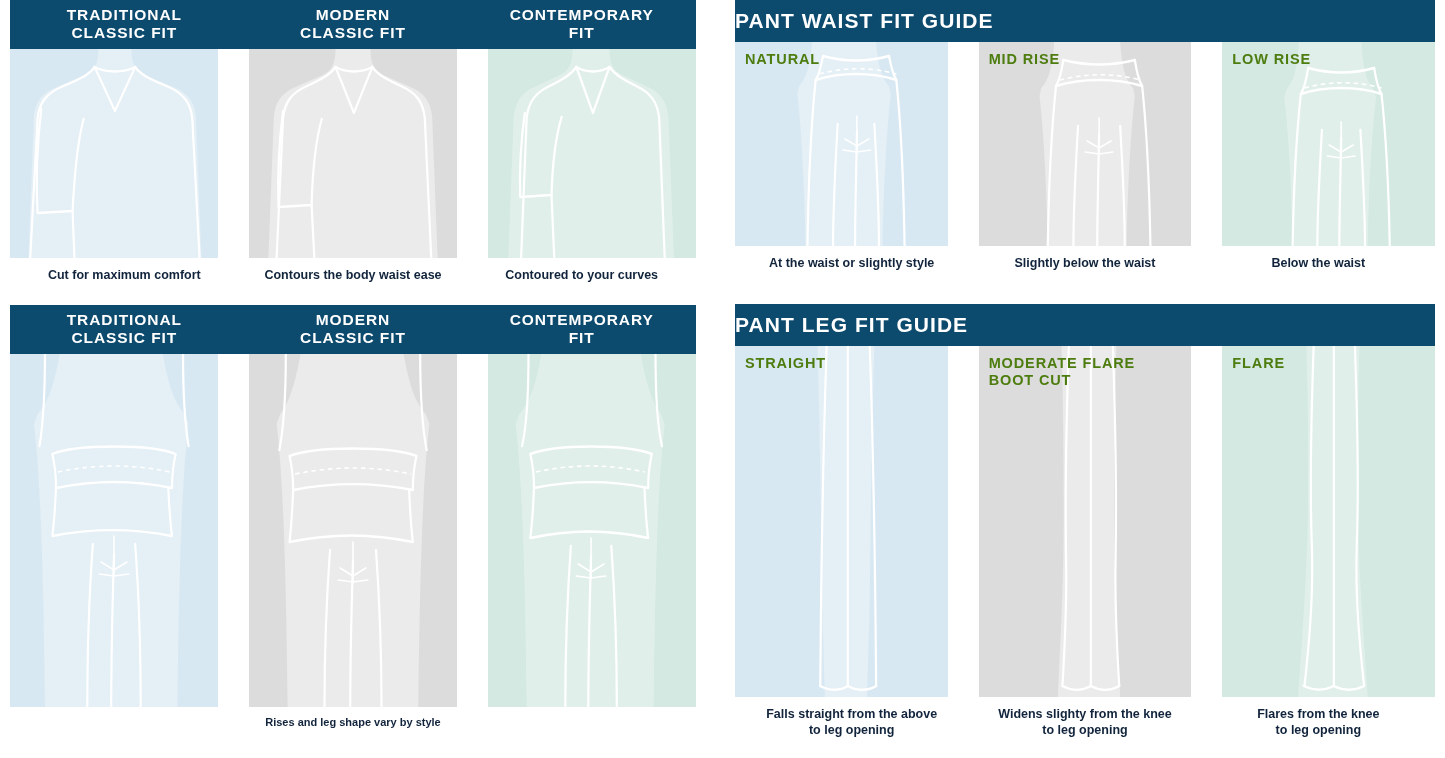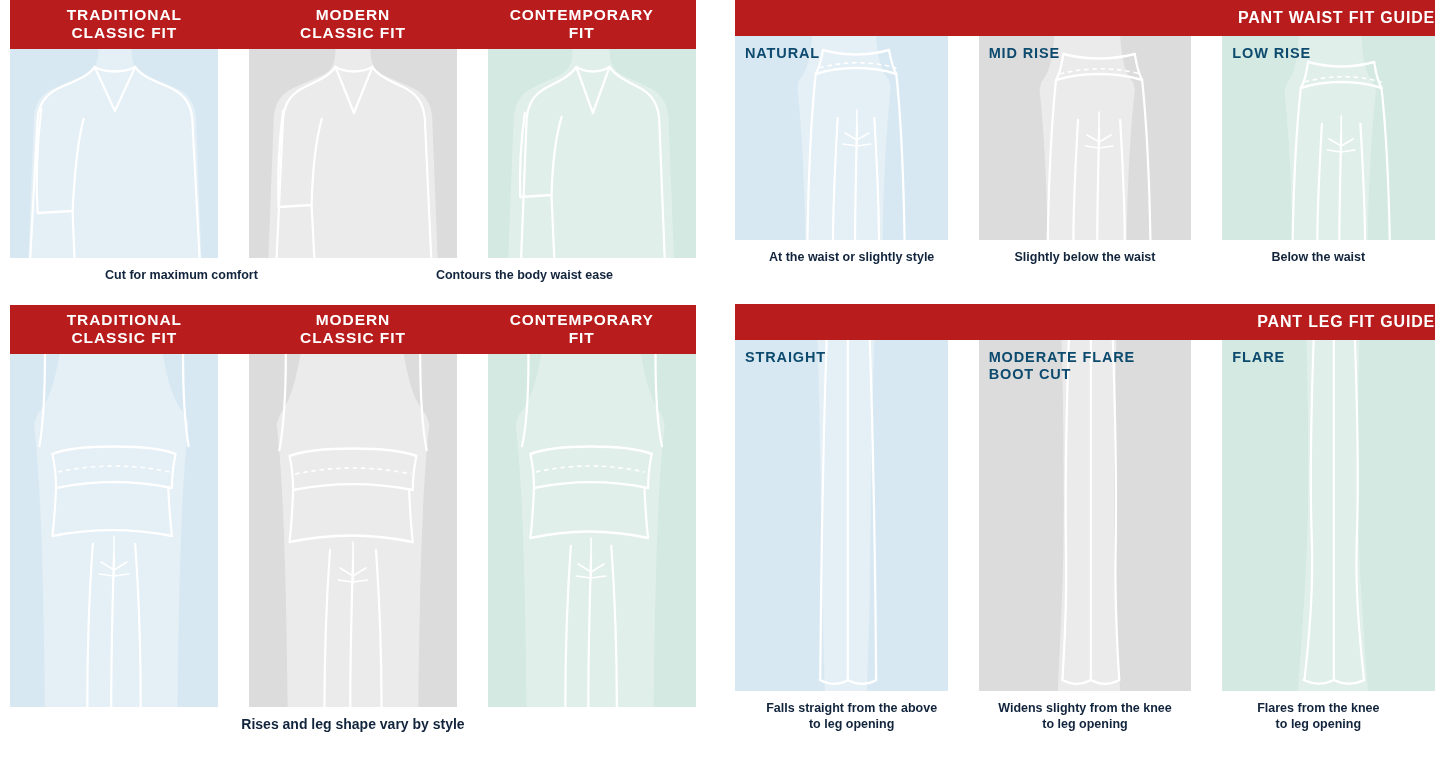--- a/index.html
+++ b/index.html
@@ -22,44 +22,44 @@
   }
 
   
   .panel {
     position: absolute;
     box-sizing: border-box;
   }
 
   
   .hdr {
-    background: #b91c1c;
+    background: #0c4a6e;
     color: #ffffff;
     display: flex;
     align-items: center;
     justify-content: center;
     text-align: center;
     letter-spacing: 0.055em;
     font-weight: bold;
     box-sizing: border-box;
   }
   .hdr-col {
     flex: 1 1 0;
     padding: 6px 2px;
     font-size: 15.5px;
     line-height: 1.18;
     letter-spacing: 0.06em;
     white-space: pre-line;
   }
   .hdr-single {
-    font-size: 16px;
+    font-size: 21px;
     letter-spacing: 0.05em;
     padding: 9px 0;
     width: 100%;
-    text-align: right;
+    text-align: left;
   }
 
   
   .strip {
     display: flex;
     width: 100%;
     box-sizing: border-box;
   }
   .cell {
     position: relative;
@@ -73,21 +73,21 @@
   .bg-gray  { background: #dcdcdc; }
   .bg-green { background: #d4e9e2; }
 
   .cell-label {
     position: absolute;
     top: 9px;
     left: 10px;
     font-size: 14.5px;
     font-weight: bold;
     letter-spacing: 0.06em;
-    color: #0c4a6e;
+    color: #4d7c0f;
     line-height: 1.18;
     white-space: pre-line;
     z-index: 5;
   }
 
   
   .captions {
     display: flex;
     width: 100%;
   }
@@ -97,21 +97,21 @@
     font-size: 12.5px;
     font-weight: bold;
     color: #11243c;
     padding-top: 9px;
     line-height: 1.3;
     white-space: pre-line;
   }
   .caption-full {
     width: 100%;
     text-align: center;
-    font-size: 14px;
+    font-size: 11px;
     font-weight: bold;
     color: #11243c;
     padding-top: 9px;
   }
 
   svg { display: block; }
   .fig { position: absolute; inset: 0; width: 100%; height: 100%; }
 
   .body-shape { fill: #ffffff; opacity: 0.30; }
   .body-shape-d { fill: #ffffff; opacity: 0.42; }
@@ -185,20 +185,21 @@
           <path class="outline" d="M96 18 c11 6 25 6 36 0"></path>
           <path class="outline" d="M40 64 c-4 26 -6 54 -5 84 l34 -2 c1 -30 5 -60 11 -78"></path>
           <path class="outline" d="M69 146 l3 63"></path>
         </svg>
       </div>
     </div>
 
     <div class="captions">
       <div class="caption">Cut for maximum comfort</div>
       <div class="caption">Contours the body waist ease</div>
+      <div class="caption">Contoured to your curves</div>
     </div>
   </div>
 
   <div class="panel" style="left:10px; top:305px; width:686px;">
     <div class="hdr">
       <div class="hdr-col">TRADITIONAL
 CLASSIC FIT</div>
       <div class="hdr-col">MODERN
 CLASSIC FIT</div>
       <div class="hdr-col">CONTEMPORARY

